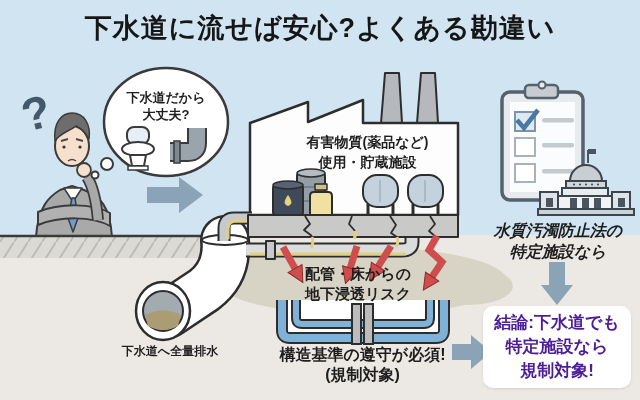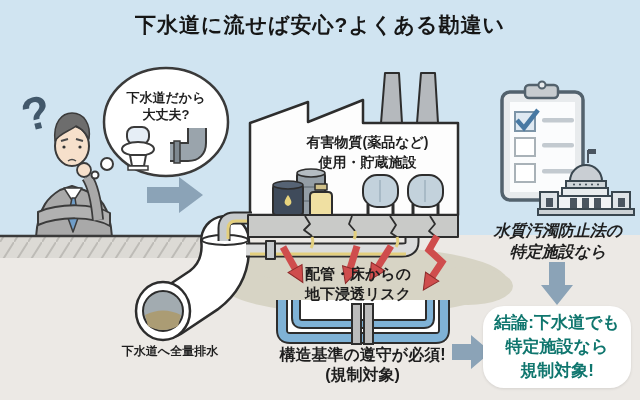--- a/index.html
+++ b/index.html
@@ -8,39 +8,39 @@
     background:#d0e4f1;
     font-family:"Liberation Sans","DejaVu Sans",sans-serif;
   }
   .canvas svg { position:absolute; left:0; top:0; }
   .lbl {
     position:absolute; font-weight:bold; color:#1e1e1e;
     text-align:center; line-height:1.2; white-space:nowrap;
   }
   .title {
     left:0; width:640px; top:12px;
-    font-size:21px; font-weight:900; letter-spacing:1px; color:#161616;
+    font-size:27px; font-weight:900; letter-spacing:1px; color:#161616;
   }
   .qmark {
     position:absolute; left:22px; top:86px;
     font-size:46px; font-weight:900; color:#42586b;
     transform:rotate(-14deg);
   }
   .bub { left:106px; width:120px; font-size:13px; }
   .fac { left:253px; width:205px; font-size:14px; font-weight:800;padding-left:12px; }
   .per { left:478px; width:160px; font-size:16px;font-style:italic; }
   .rsk { left:263px; width:190px; font-size:15px; }
   .str { left:265px; width:195px; font-size:16px; }
   .drn { left:95px;  width:150px; font-size:12px; }
   .conclusion-box {
     position:absolute; left:483px; top:306px; width:148px; height:82px;
-    background:#ffffff; border-radius:21px;
+    background:#ffffff; border-radius:10px;
     box-shadow:0 1px 3px rgba(0,0,0,0.10);
     display:flex; flex-direction:column; justify-content:center; align-items:center;
-    font-size:17px; font-weight:bold; color:#0f766e; line-height:1.4; text-align:center;
+    font-size:17px; font-weight:bold; color:#4c1d95; line-height:1.4; text-align:center;
   }
 </style>
 </head>
 <body>
 
 <div class="canvas">
 
 <svg width="640" height="400" viewBox="0 0 640 400">
   <defs>
     <pattern id="hatch" patternUnits="userSpaceOnUse" width="14" height="22">

